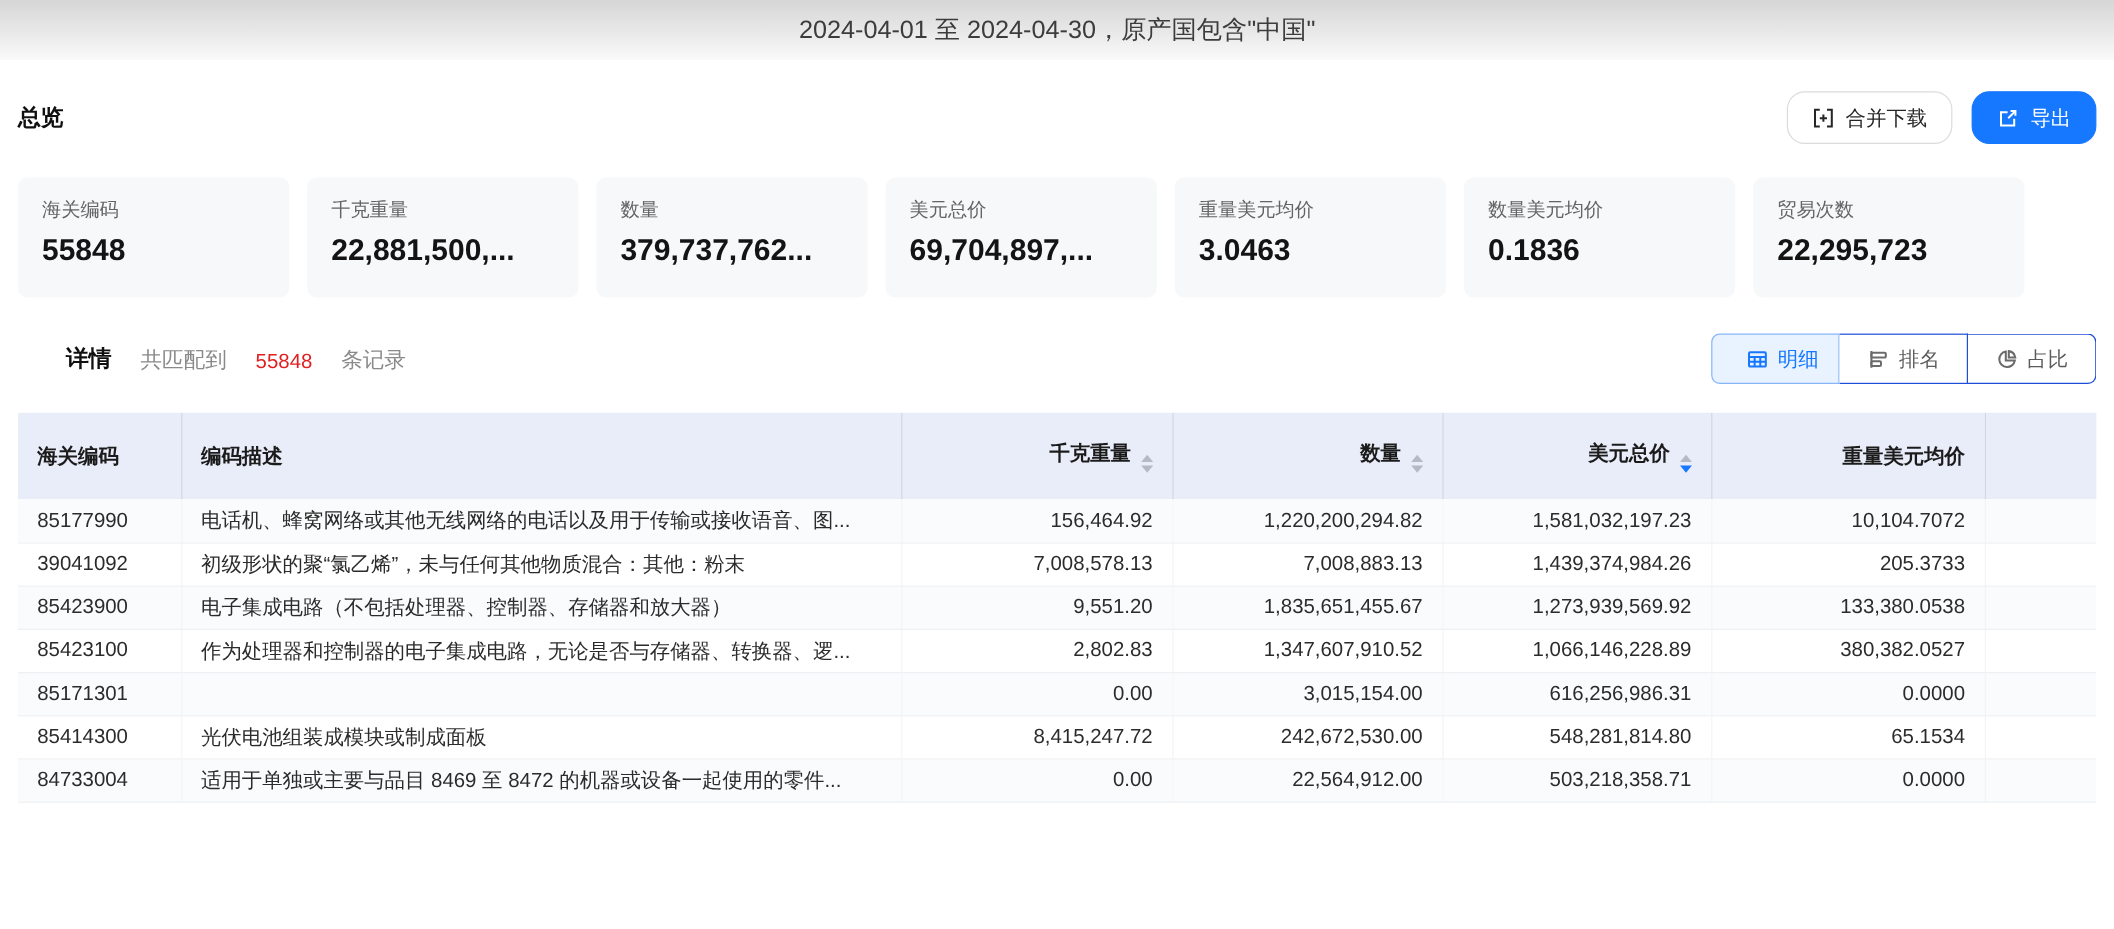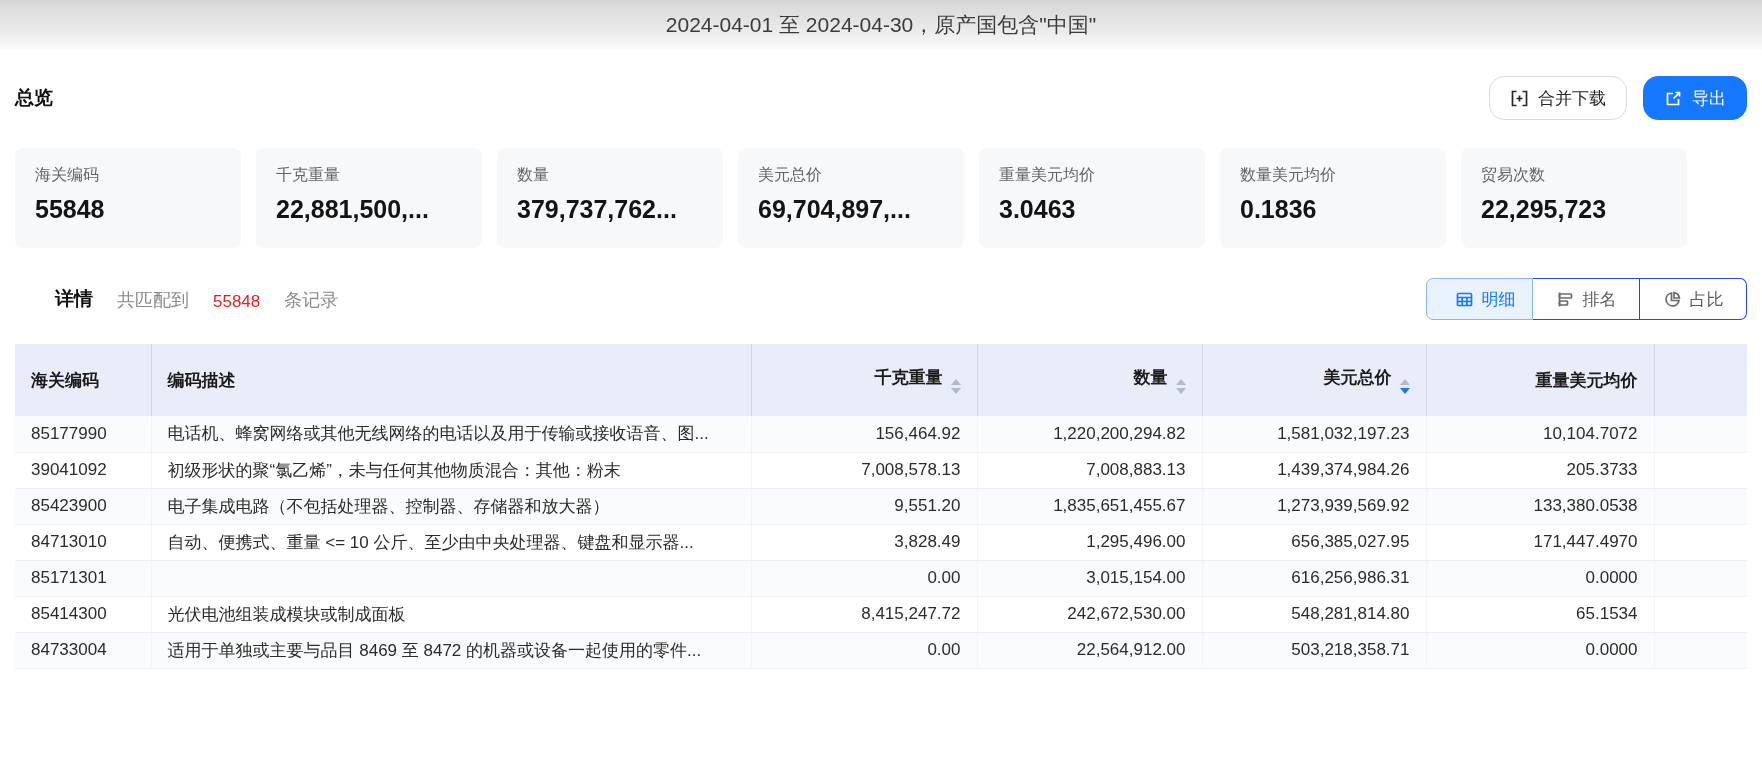--- a/index.html
+++ b/index.html
@@ -218,26 +218,26 @@
         <tr>
           <td class="al">85423900</td>
           <td class="al">电子集成电路（不包括处理器、控制器、存储器和放大器）</td>
           <td class="ar">9,551.20</td>
           <td class="ar">1,835,651,455.67</td>
           <td class="ar">1,273,939,569.92</td>
           <td class="ar">133,380.0538</td>
           <td></td>
         </tr>
         <tr>
-          <td class="al">84713010</td>
-          <td class="al">自动、便携式、重量 &lt;= 10 公斤、至少由中央处理器、键盘和显示器...</td>
-          <td class="ar">3,828.49</td>
-          <td class="ar">1,295,496.00</td>
-          <td class="ar">656,385,027.95</td>
-          <td class="ar">171,447.4970</td>
+          <td class="al">85423100</td>
+          <td class="al">作为处理器和控制器的电子集成电路，无论是否与存储器、转换器、逻...</td>
+          <td class="ar">2,802.83</td>
+          <td class="ar">1,347,607,910.52</td>
+          <td class="ar">1,066,146,228.89</td>
+          <td class="ar">380,382.0527</td>
           <td></td>
         </tr>
         <tr>
           <td class="al">85171301</td>
           <td class="al"></td>
           <td class="ar">0.00</td>
           <td class="ar">3,015,154.00</td>
           <td class="ar">616,256,986.31</td>
           <td class="ar">0.0000</td>
           <td></td>

